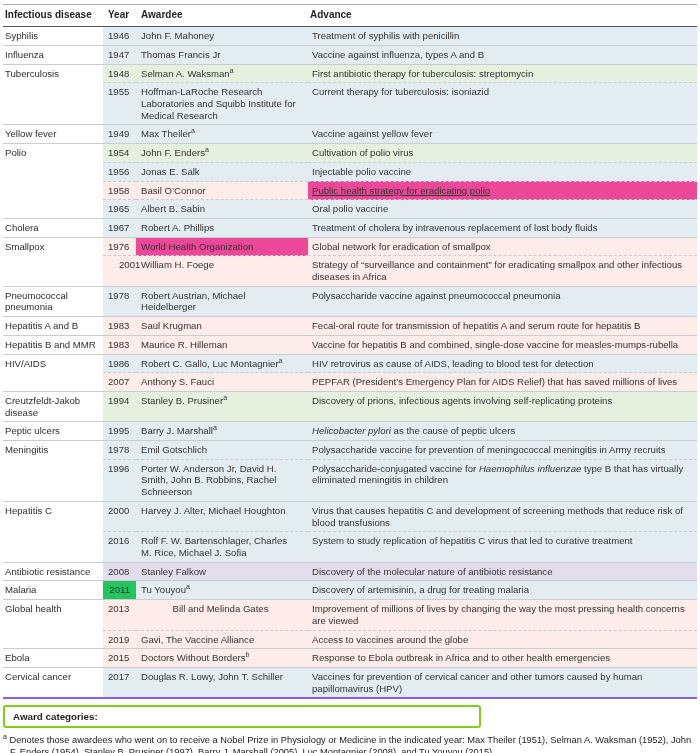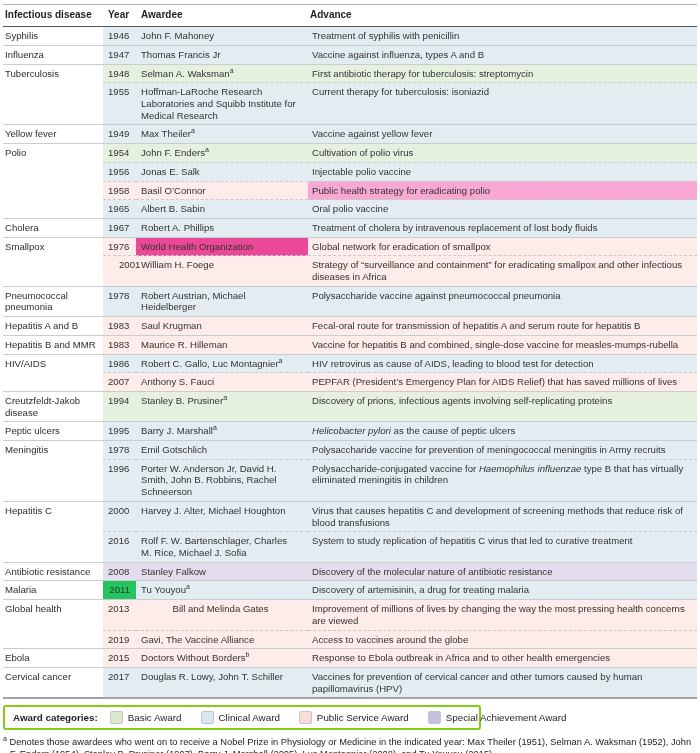--- a/index.html
+++ b/index.html
@@ -6,21 +6,21 @@
   body {
     width:700px; height:753px; overflow:hidden;
     background:#ffffff; color:#333;
     font-family:"Liberation Sans", sans-serif;
   }
   .page { width:694px; margin:0 auto; padding-top:4px; }
 
   table.awards {
     border-collapse:collapse; table-layout:fixed; width:694px;
     font-size:9.6px; line-height:1.22;
-    border-bottom:2px solid #a3a3a3;
+    border-bottom:2px solid #8b5cf6;
   }
   col.c-disease { width:100px; }
   col.c-year    { width:33px; }
   col.c-awardee { width:172px; }
 
   thead th {
     text-align:left; font-weight:bold; color:#1f1f1f; font-size:10px;
     padding:4px 4px 5px 2px;
     border-top:1px solid #abb1b6;
     border-bottom:1px solid #53585c;
@@ -115,21 +115,21 @@
           <td class="advance gs" style="background: rgb(230, 240, 223);"><span>Cultivation of polio virus</span></td>
         </tr>
         <tr>
           <td class="year inner" style="background: rgb(227, 237, 241);">1956</td>
           <td class="awardee inner" style="background: rgb(227, 237, 241);">Jonas E. Salk</td>
           <td class="advance inner" style="background: rgb(227, 237, 241);"><span>Injectable polio vaccine</span></td>
         </tr>
         <tr>
           <td class="year inner" style="background: rgb(253, 236, 233);">1958</td>
           <td class="awardee inner" style="background: rgb(253, 236, 233);">Basil O’Connor</td>
-          <td class="advance inner" style="background: #f9a8d4;"><span>Public health strategy for eradicating polio</span></td>
+          <td class="advance inner" style="background: #ec4899; text-decoration: underline;"><span>Public health strategy for eradicating polio</span></td>
         </tr>
         <tr>
           <td class="year inner" style="background: rgb(227, 237, 241);">1965</td>
           <td class="awardee inner" style="background: rgb(227, 237, 241);">Albert B. Sabin</td>
           <td class="advance inner" style="background: rgb(227, 237, 241);"><span>Oral polio vaccine</span></td>
         </tr>
         <tr>
           <td class="disease gs" rowspan="1">Cholera</td>
           <td class="year gs" style="background: rgb(227, 237, 241);">1967</td>
           <td class="awardee gs" style="background: rgb(227, 237, 241);">Robert A. Phillips</td>
@@ -242,37 +242,19 @@
           <td class="disease gs" rowspan="1">Cervical cancer</td>
           <td class="year gs" style="background: rgb(227, 237, 241);">2017</td>
           <td class="awardee gs" style="background: rgb(227, 237, 241);">Douglas R. Lowy, John T. Schiller</td>
           <td class="advance gs" style="background: rgb(227, 237, 241);"><span>Vaccines for prevention of cervical cancer and other tumors caused by human papillomavirus (HPV)</span></td>
         </tr>
       </tbody>
   </table>
 
   <div class="legend">
     <span class="legend-title">Award categories:</span>
-    <span id="legend-items" style="display:flex;align-items:center;">
-        <span class="legend-item">
-          <span class="swatch" style="background: rgb(217, 233, 205);"></span>
-          <span>Basic Award</span>
-        </span>
-        <span class="legend-item">
-          <span class="swatch" style="background: rgb(214, 231, 240);"></span>
-          <span>Clinical Award</span>
-        </span>
-        <span class="legend-item">
-          <span class="swatch" style="background: rgb(249, 220, 216);"></span>
-          <span>Public Service Award</span>
-        </span>
-        <span class="legend-item">
-          <span class="swatch" style="background: rgb(199, 191, 223);"></span>
-          <span>Special Achievement Award</span>
-        </span>
-      </span>
   </div>
 
   <div class="footnotes" id="footnotes">
       <p class="has-sup"><sup>a</sup> Denotes those awardees who went on to receive a Nobel Prize in Physiology or Medicine in the indicated year: Max Theiler (1951), Selman A. Waksman (1952), John F. Enders (1954), Stanley B. Prusiner (1997), Barry J. Marshall (2005), Luc Montagnier (2008), and Tu Youyou (2015).</p>
     </div>
 
 </div>
 
 </body></html>

